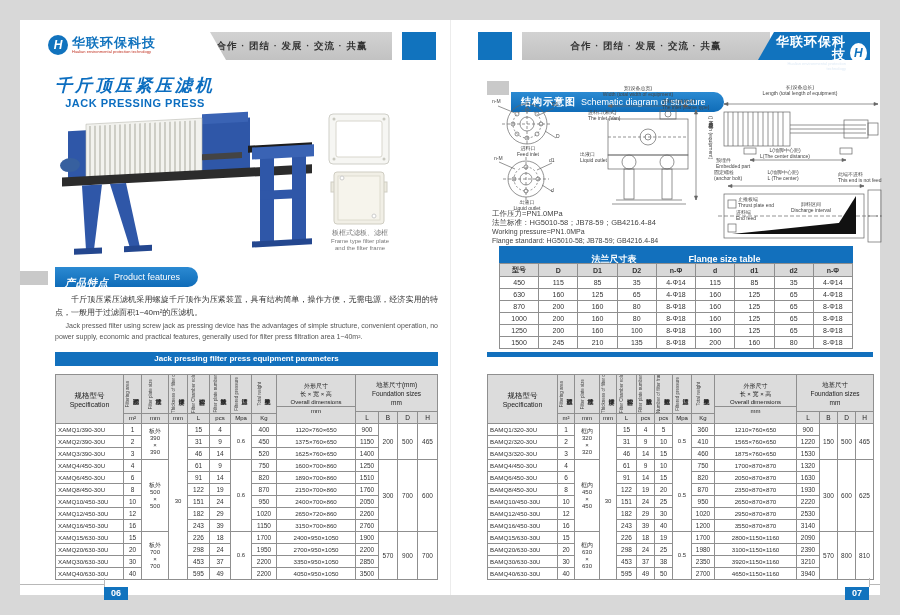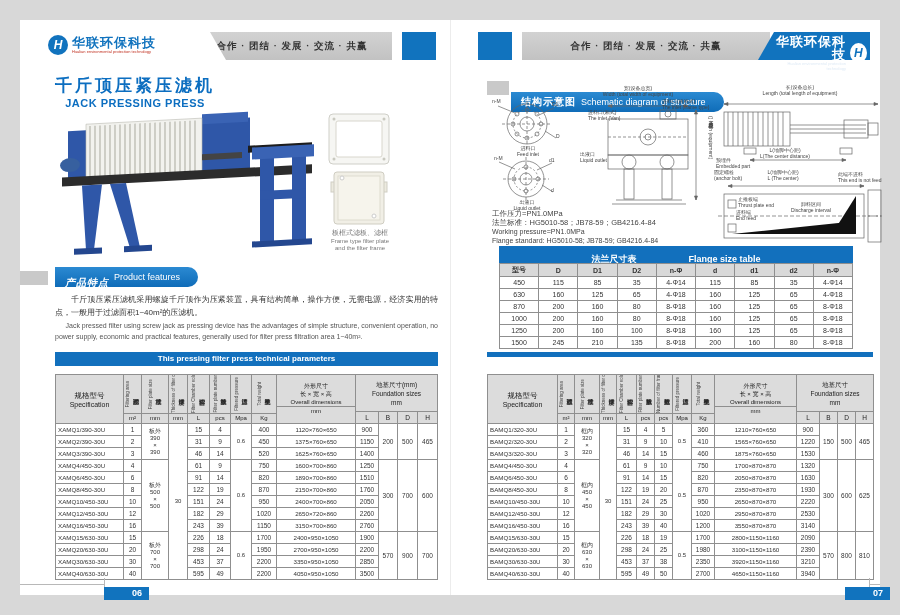--- a/index.html
+++ b/index.html
@@ -32,21 +32,21 @@
   .brand-cn{font-size:13px;font-weight:bold;color:#1173be;letter-spacing:1px;line-height:13px;}
   .brand-sub{font-size:4px;color:#c03020;line-height:5px;}
   .logo-zone-r .brand-cn{color:#fff;}
   .logo-zone-r .brand-sub{color:#dfeaf5;}
   .logo-wrap{position:absolute;top:3px;display:flex;gap:4px;align-items:center;}
   .logo-zone-l .logo-wrap{left:6px;}
   .logo-zone-r .logo-wrap{right:3px;flex-direction:row-reverse;}
 
   
   #page-title{position:absolute;left:55px;top:74px;}
-  #page-title .cn{font-size:17px;font-weight:bold;color:#0c6ec0;letter-spacing:3px;}
+  #page-title .cn{font-size:17px;font-weight:bold;color:#0c6ec0;letter-spacing:3px;font-style:italic;}
   #page-title .en{font-size:11px;font-weight:bold;color:#0c6ec0;letter-spacing:.5px;text-align:center;}
   #machine{position:absolute;left:52px;top:102px;}
   .platefig{position:absolute;background:transparent;}
   #platefig1{left:328px;top:113px;}
   #platefig2{left:326px;top:170px;}
   #plate-caption{position:absolute;left:300px;top:228px;width:120px;text-align:center;color:#777;}
   #plate-caption .cn{font-size:7px;}
   #plate-caption .en{font-size:6px;line-height:7px;}
 
   .sec-tab{position:absolute;background:#c9c9c9;}
@@ -108,21 +108,21 @@
   .dlabel.c{text-align:center;}
   .dlabel.rot{writing-mode:vertical-rl;line-height:6px;}
   #press-block{position:absolute;left:492px;top:209px;color:#444;}
   #press-block div{line-height:9px;}
   .pl-cn{font-size:7.5px;}
   .pl-en{font-size:7px;}
 
   
   .pn-line{position:absolute;background:#b8b8b8;}
   .pagenum{position:absolute;width:24px;height:13px;background:#1173be;color:#fff;font-weight:bold;
-           font-size:9px;line-height:13px;text-align:center;padding-left:21px;}
+           font-size:9px;line-height:13px;text-align:center;}
   #pn-left{left:104px;top:587px;}
   #pn-right{left:845px;top:587px;}
 </style>
 </head>
 <body>
 
 <div id="stage">
   <div id="sheet"></div>
   <div id="fold"></div>
 
@@ -235,21 +235,21 @@
 
   <div class="sec-tab" id="feat-tab"></div>
   <div class="sec-bar" id="feat-bar">
     <span class="cn">产品特点</span>
     <span class="en">Product features</span>
   </div>
   <div id="feat-cn">千斤顶压紧压滤机采用螺旋千斤顶作为压紧装置，具有结构简单，操作方便，无需电源，经济实用的特点，一般用于过滤面积1~40m²的压滤机。</div>
   <div id="feat-en">Jack pressed filter using screw jack as pressing device has the advantages of simple structure, convenient operation, no power supply, economic and practical features, generally used for filter press filtration area 1~40m².</div>
 
   <div class="tbl-title" id="lt-title">
-    <div class="en">This pressing filter press technical parameters</div>
+    <div class="en">Jack pressing filter press equipment parameters</div>
   </div>
   <table class="spec-table" id="left-table">
     <colgroup>
         <col style="width:68px">
         <col style="width:18px">
         <col style="width:27px">
         <col style="width:19px">
     <col style="width:22px">
         <col style="width:21px">
         <col style="width:21px">

